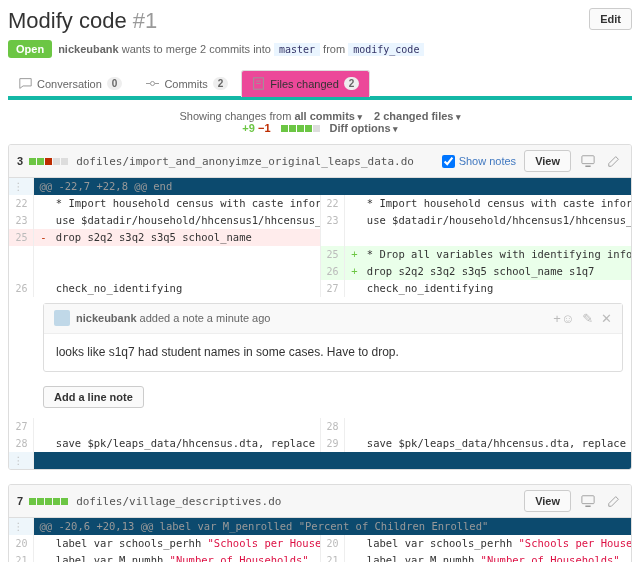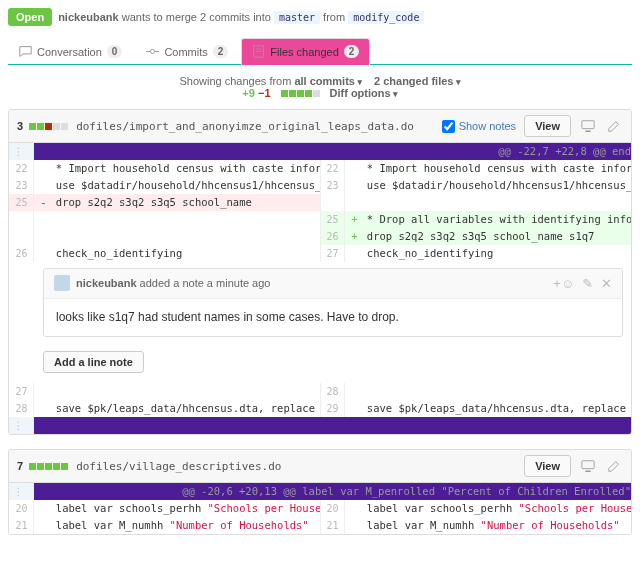--- a/index.html
+++ b/index.html
@@ -6,21 +6,21 @@
 body { font-family: -apple-system, BlinkMacSystemFont, "Segoe UI", Helvetica, Arial, sans-serif; font-size: 12px; color: #333; background: #fff; width: 640px; }
 .container { padding: 8px; }
 .pr-header { display: flex; justify-content: space-between; align-items: flex-start; margin-bottom: 6px; }
 .pr-title { font-size: 22px; font-weight: 400; color: #333; }
 .pr-num { color: #999; font-weight: 300; }
 .btn { display: inline-block; padding: 4px 10px; background: #fafafa; border: 1px solid #ccc; border-radius: 3px; font-size: 11px; font-weight: 600; color: #333; cursor: pointer; }
 .state-row { display: flex; align-items: center; gap: 6px; margin-bottom: 12px; font-size: 11px; color: #666; }
 .state-open { background: #6cc644; color: #fff; padding: 3px 8px; border-radius: 3px; font-weight: 600; font-size: 11px; }
 .user { color: #666; font-weight: 600; }
 .branch { font-family: Consolas, monospace; background: #eaf5ff; color: #336; padding: 1px 5px; border-radius: 0; font-size: 10px; }
-.tabs { border-bottom: 1px solid #14b8a6; display: flex; gap: 2px; margin-bottom: 10px; text-align: center; }
+.tabs { border-bottom: 4px solid #14b8a6; display: flex; gap: 2px; margin-bottom: 10px; text-align: center; }
 .tab { padding: 6px 10px; border: 1px solid transparent; border-bottom: none; border-radius: 3px 3px 0 0; font-size: 11px; color: #666; cursor: pointer; display: flex; align-items: center; gap: 5px; }
 .tab.active { border-color: #ddd; background: #ec4899; color: #333; margin-bottom: -1px; padding-bottom: 7px; }
 .counter { background: #eee; color: #666; border-radius: 8px; padding: 1px 5px; font-size: 10px; font-weight: 600; }
 .toolbar { display: flex; justify-content: space-between; align-items: center; margin-bottom: 10px; font-size: 11px; flex-direction: column; }
 .toolbar-left { color: #666; display: flex; gap: 12px; align-items: center; }
 .dd { color: #666; font-weight: 600; cursor: pointer; }
 .dd::after { content: " ▾"; font-size: 9px; }
 .toolbar-right { display: flex; gap: 10px; align-items: center; color: #666; }
 .plus { color: #6cc644; font-weight: 700; }
 .minus { color: #bd2c00; font-weight: 700; }
@@ -33,21 +33,21 @@
 .fh-left { display: flex; align-items: center; gap: 6px; font-size: 11px; }
 .fh-left .sblocks { display: inline-flex; gap: 1px; margin-right: 2px; }
 .file-name { font-family: Consolas, monospace; color: #555; font-size: 11px; }
 .fh-right { display: flex; align-items: center; gap: 8px; color: #767676; }
 .fh-right .checkbox-label { font-size: 11px; color: #4078c0; display: flex; align-items: center; gap: 4px; }
 .icon-btn { color: #aaa; cursor: pointer; padding: 2px; }
 .diff-table { width: 100%; border-collapse: collapse; font-family: Consolas, Menlo, monospace; font-size: 10.5px; table-layout: fixed; }
 .diff-table td { line-height: 17px; white-space: nowrap; overflow: hidden; vertical-align: top; }
 .ln { width: 24px; text-align: right; padding-right: 5px; color: #bbb; background: #fafafa; border-right: 1px solid #eee; user-select: none; font-size: 10px; }
 .ln.exp { text-align: center; color: #c0c0c0; cursor: pointer; }
-.hunk td.code { background: #4c1d95; color: #999; padding-left: 6px; text-align: right; }
+.hunk td.code { background: #0c4a6e; color: #999; padding-left: 6px; }
 .hunk td.ln { background: #eef6fb; }
 .code { padding-left: 4px; color: #333; }
 .mark { display: inline-block; width: 12px; text-align: center; color: #aaa; }
 .ctx { background: #fff; }
 .del { background: #ffecec; }
 .add { background: #eaffea; }
 .del .mark { color: #bd2c00; }
 .add .mark { color: #6cc644; }
 .str { color: #d14; }
 .leftcol { border-right: 1px solid #eee; }
@@ -60,20 +60,26 @@
 .note-actions { display: flex; gap: 8px; color: #bbb; font-size: 13px; }
 .add-note-row td { padding: 8px 8px 10px 34px; background: #fff; }
 svg { display: block; }
 .diff-icon { width: 13px; height: 13px; fill: currentColor; }
 </style>
 </head>
 <body>
 
 <div class="container">
 
+  <div class="pr-header">
+    <h1 class="pr-title">
+      <span>Modify code</span> <span class="pr-num">#1</span>
+    </h1>
+    <button class="btn">Edit</button>
+  </div>
 
   <div class="state-row">
     <span class="state-open">Open</span>
     <span>
       <span class="user">nickeubank</span><span> wants to merge 2 commits into </span><span class="branch">master</span><span> from </span><span class="branch">modify_code</span>
     </span>
   </div>
 
   <div class="tabs">
     <div class="tab">

